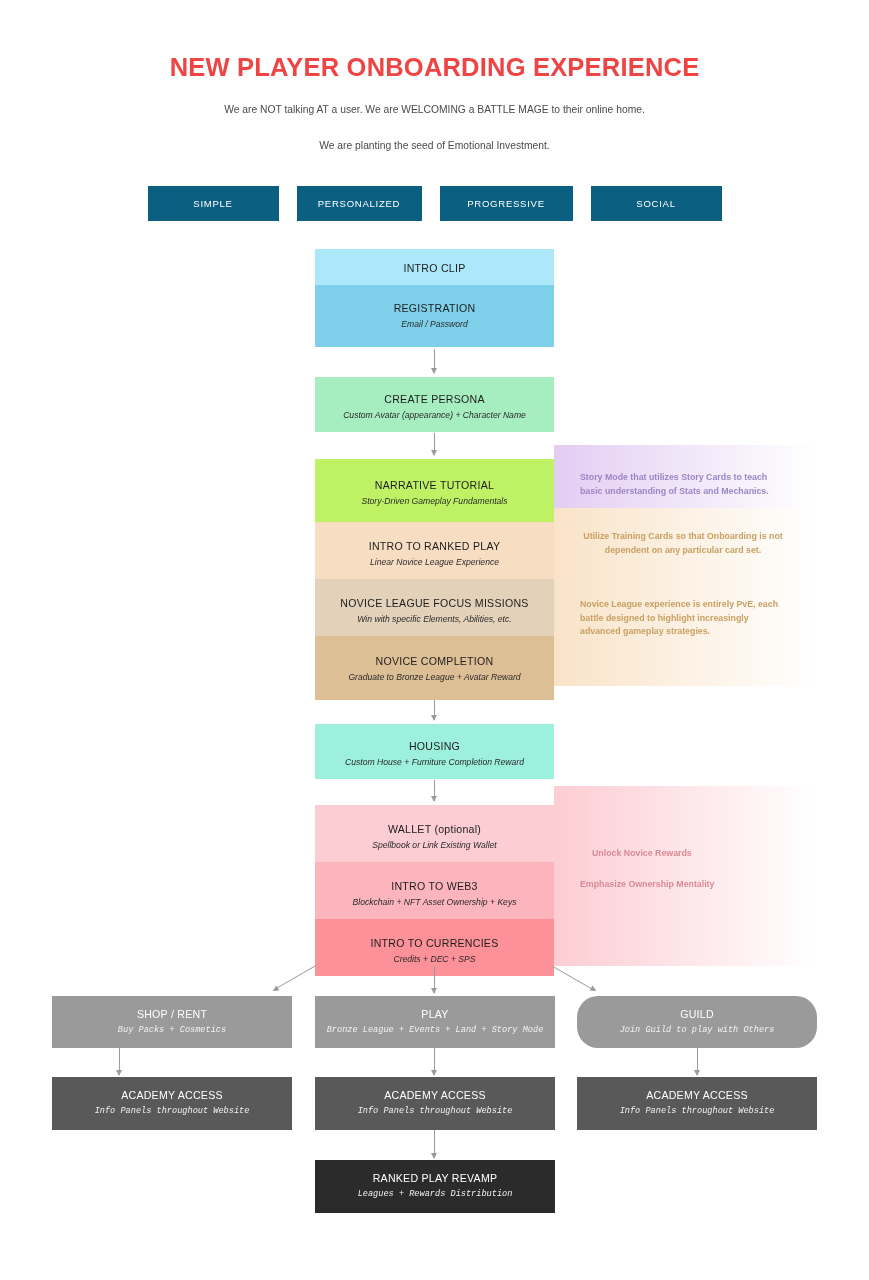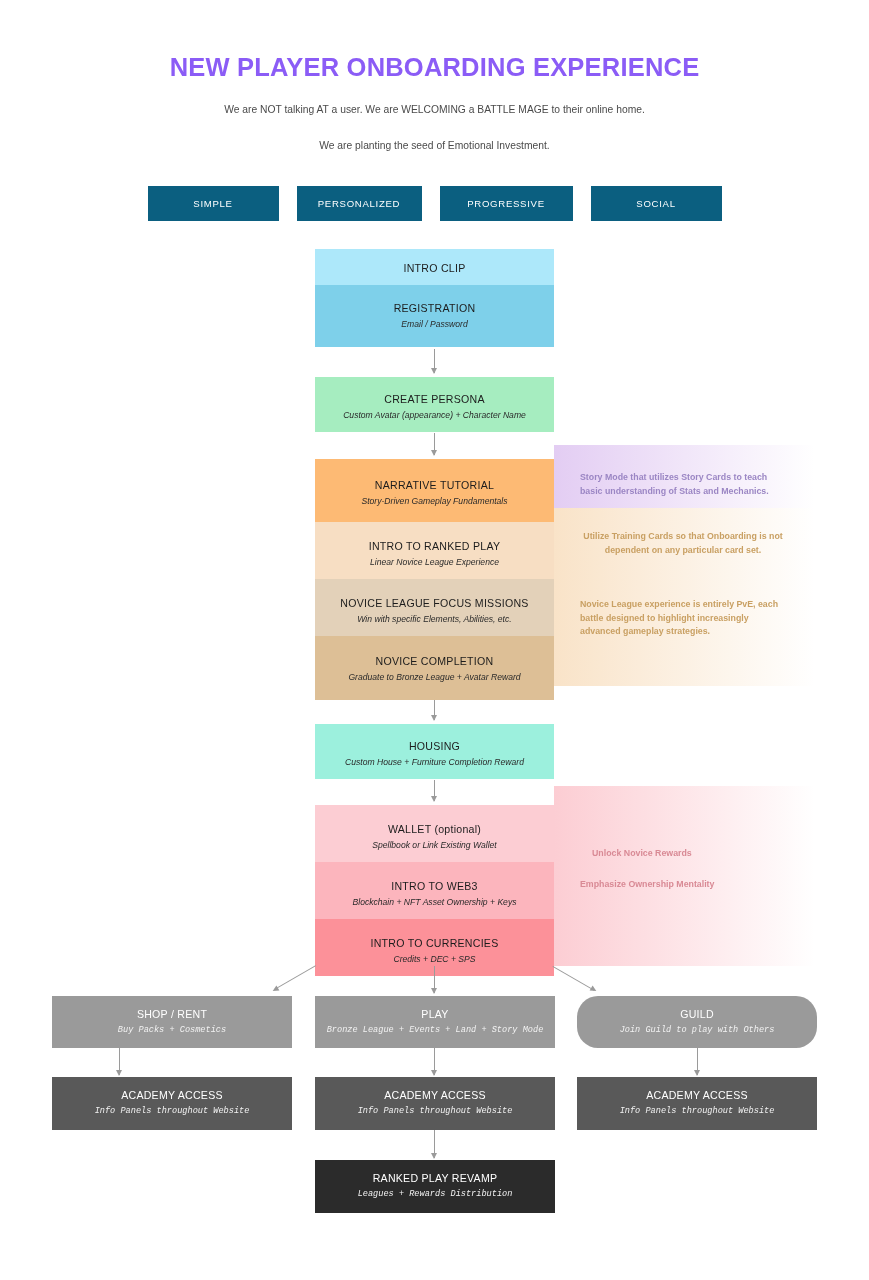--- a/index.html
+++ b/index.html
@@ -13,21 +13,21 @@
     overflow: hidden;
   }
 
   
   .header { padding-top: 52px; text-align: center; }
 
   .page-title {
     font-size: 25.5px;
     font-weight: bold;
     letter-spacing: 0.2px;
-    color: #8b5cf6;
+    color: #ef4444;
     line-height: 1.2;
   }
 
   .intro-block { margin-top: 19px; }
 
   .intro-line {
     font-size: 10.3px;
     color: #4a4a4a;
     line-height: 1.62;
   }
@@ -192,21 +192,21 @@
 
     <div class="stage" style="background:#a6edc0;height:55px;padding-top:15px;">
       <div class="stage-title">CREATE PERSONA</div>
       <div class="stage-sub">Custom Avatar (appearance) + Character Name</div>
     </div>
 
     <div style="height:27px;position:relative;">
       <div class="arrow" style="left:119px;top:1px;height:22px;"></div>
     </div>
 
-    <div class="stage" style="background:#fdba74;height:63px;padding-top:19px;">
+    <div class="stage" style="background:#bef264;height:63px;padding-top:19px;">
       <div class="stage-title">NARRATIVE TUTORIAL</div>
       <div class="stage-sub">Story-Driven Gameplay Fundamentals</div>
     </div>
     <div class="stage" style="background:#f7dec3;height:57px;padding-top:17px;">
       <div class="stage-title">INTRO TO RANKED PLAY</div>
       <div class="stage-sub">Linear Novice League Experience</div>
     </div>
     <div class="stage" style="background:#e3d1b9;height:57px;padding-top:17px;">
       <div class="stage-title">NOVICE LEAGUE FOCUS MISSIONS</div>
       <div class="stage-sub">Win with specific Elements, Abilities, etc.</div>

